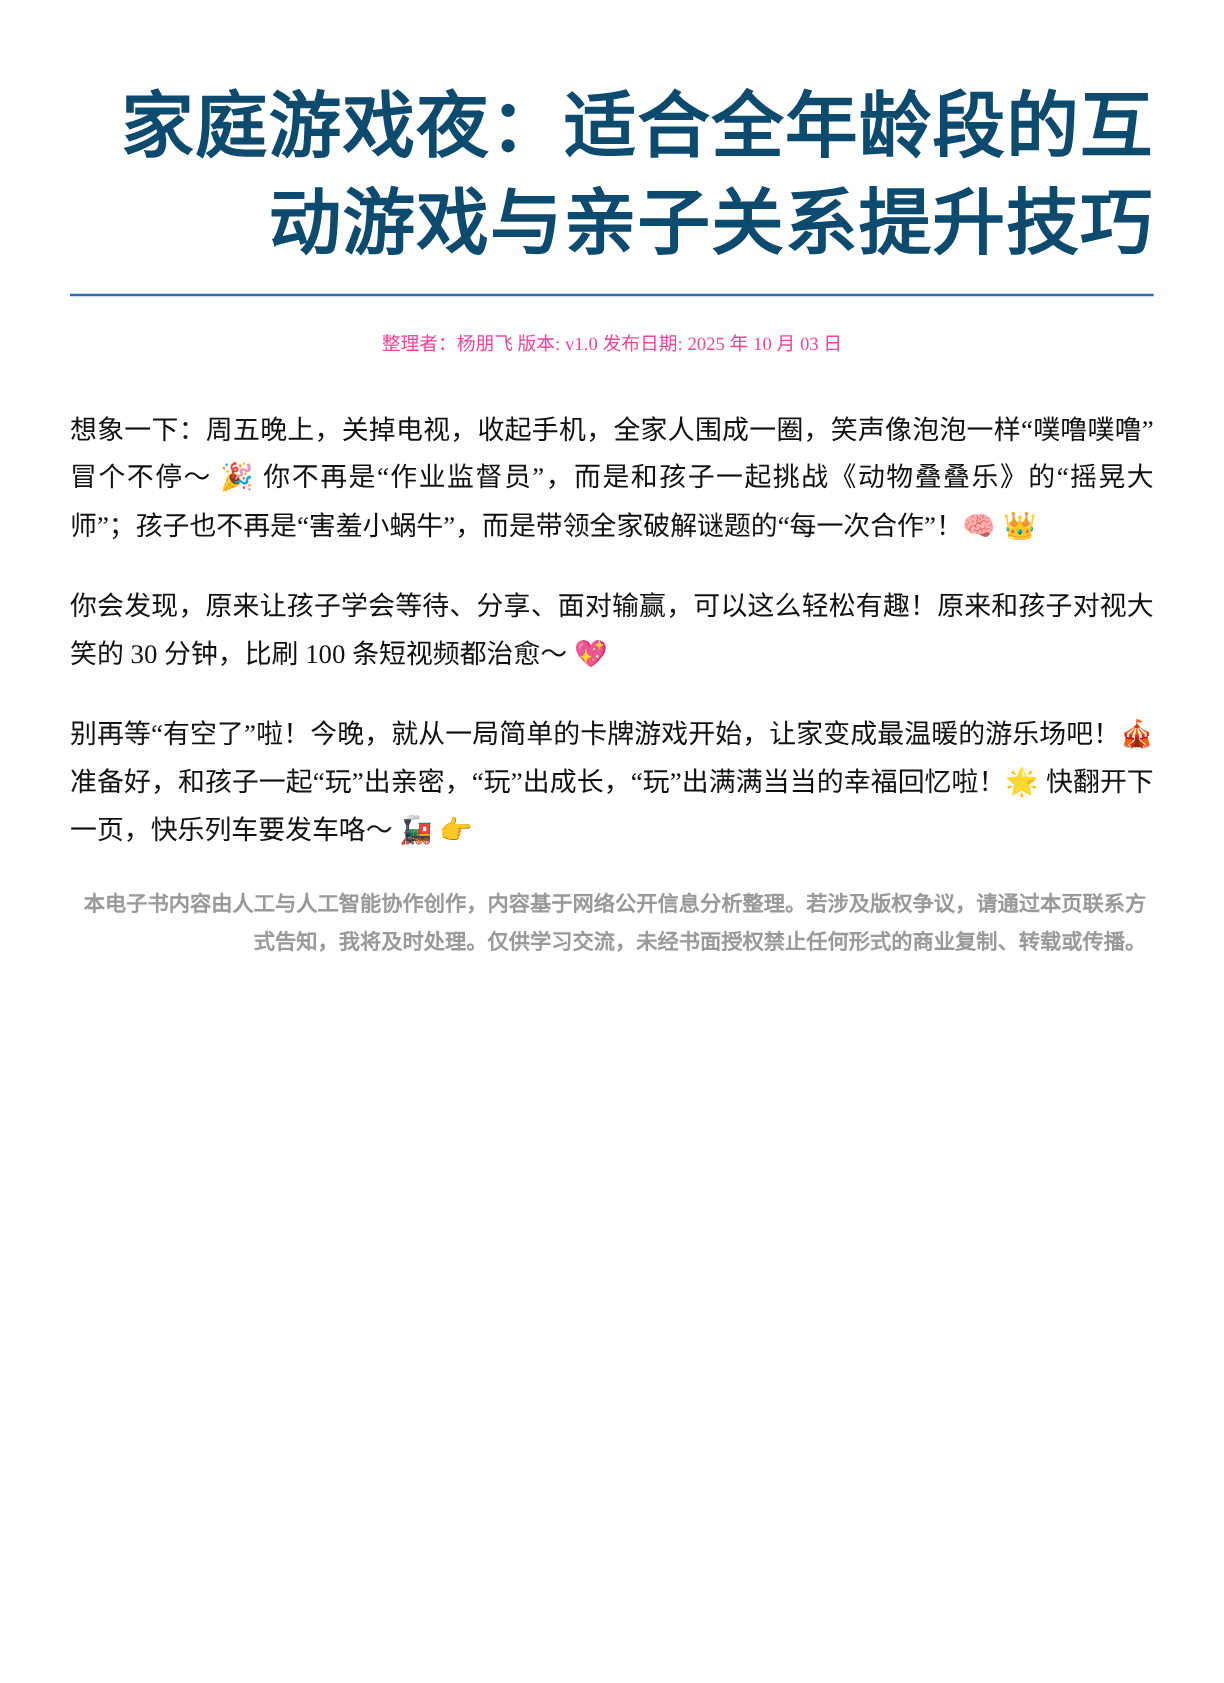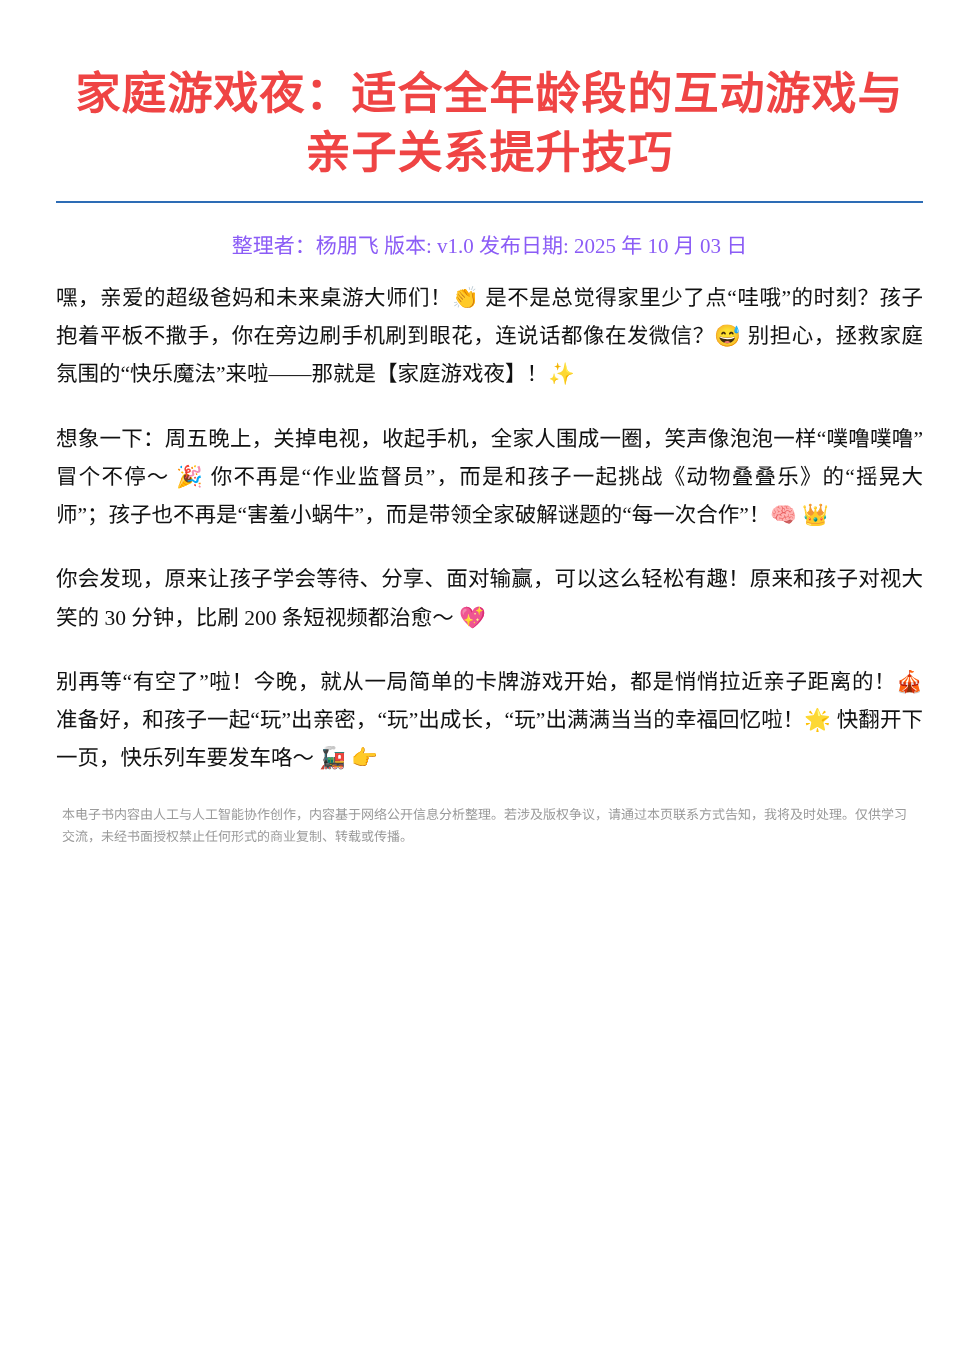--- a/index.html
+++ b/index.html
@@ -16,65 +16,65 @@
   .page {
     width: 979px;
     min-height: 1346px;
     box-sizing: border-box;
     padding: 58px 56px 40px 56px;
     background: #ffffff;
   }
   .doc-title {
     font-family: "Liberation Sans", "DejaVu Sans", sans-serif;
     font-weight: bold;
-    font-size: 45px;
+    font-size: 58px;
     line-height: 1.32;
-    text-align: center;
-    color: #ef4444;
+    text-align: right;
+    color: #0c4a6e;
     letter-spacing: 1px;
     margin: 6px 0 18px 0;
   }
   .title-rule {
     border: 0;
     border-top: 2px solid #2d6cb5;
     margin: 0 0 26px 0;
   }
   .meta-line {
     text-align: center;
-    font-size: 21px;
-    color: #8b5cf6;
-    margin-bottom: 20px;
+    font-size: 15px;
+    color: #ec4899;
+    margin-bottom: 40px;
     font-family: "Liberation Serif", "DejaVu Serif", serif;
   }
   p.body-par {
     font-size: 21.5px;
     line-height: 1.78;
     margin: 0 0 26px 0;
     text-align: justify;
     color: #111111;
   }
   .footer-note {
     margin-top: 14px;
-    font-size: 13px;
+    font-size: 17px;
     line-height: 1.75;
     color: #9a9a9a;
-    text-align: left;
+    text-align: right;
     padding: 0 6px;
+    font-weight: bold;
   }
 </style>
 </head>
 <body>
 
 <div class="page">
 
   <h1 class="doc-title">家庭游戏夜：适合全年龄段的互动游戏与亲子关系提升技巧</h1>
   <hr class="title-rule">
 
   <div class="meta-line">整理者：杨朋飞 版本: v1.0 发布日期: 2025 年 10 月 03 日</div>
 
-  <p class="body-par">嘿，亲爱的超级爸妈和未来桌游大师们！👏 是不是总觉得家里少了点“哇哦”的时刻？孩子抱着平板不撒手，你在旁边刷手机刷到眼花，连说话都像在发微信？😅 别担心，拯救家庭氛围的“快乐魔法”来啦——那就是【家庭游戏夜】！✨</p>
   <p class="body-par">想象一下：周五晚上，关掉电视，收起手机，全家人围成一圈，笑声像泡泡一样“噗噜噗噜”冒个不停～ 🎉 你不再是“作业监督员”，而是和孩子一起挑战《动物叠叠乐》的“摇晃大师”；孩子也不再是“害羞小蜗牛”，而是带领全家破解谜题的“每一次合作”！🧠 👑</p>
-  <p class="body-par">你会发现，原来让孩子学会等待、分享、面对输赢，可以这么轻松有趣！原来和孩子对视大笑的 30 分钟，比刷 200 条短视频都治愈～ 💖</p>
-  <p class="body-par">别再等“有空了”啦！今晚，就从一局简单的卡牌游戏开始，都是悄悄拉近亲子距离的！🎪 准备好，和孩子一起“玩”出亲密，“玩”出成长，“玩”出满满当当的幸福回忆啦！🌟 快翻开下一页，快乐列车要发车咯～ 🚂 👉</p>
+  <p class="body-par">你会发现，原来让孩子学会等待、分享、面对输赢，可以这么轻松有趣！原来和孩子对视大笑的 30 分钟，比刷 100 条短视频都治愈～ 💖</p>
+  <p class="body-par">别再等“有空了”啦！今晚，就从一局简单的卡牌游戏开始，让家变成最温暖的游乐场吧！🎪 准备好，和孩子一起“玩”出亲密，“玩”出成长，“玩”出满满当当的幸福回忆啦！🌟 快翻开下一页，快乐列车要发车咯～ 🚂 👉</p>
 
   <div class="footer-note">本电子书内容由人工与人工智能协作创作，内容基于网络公开信息分析整理。若涉及版权争议，请通过本页联系方式告知，我将及时处理。仅供学习交流，未经书面授权禁止任何形式的商业复制、转载或传播。</div>
 
 </div>
 
 </body></html>

